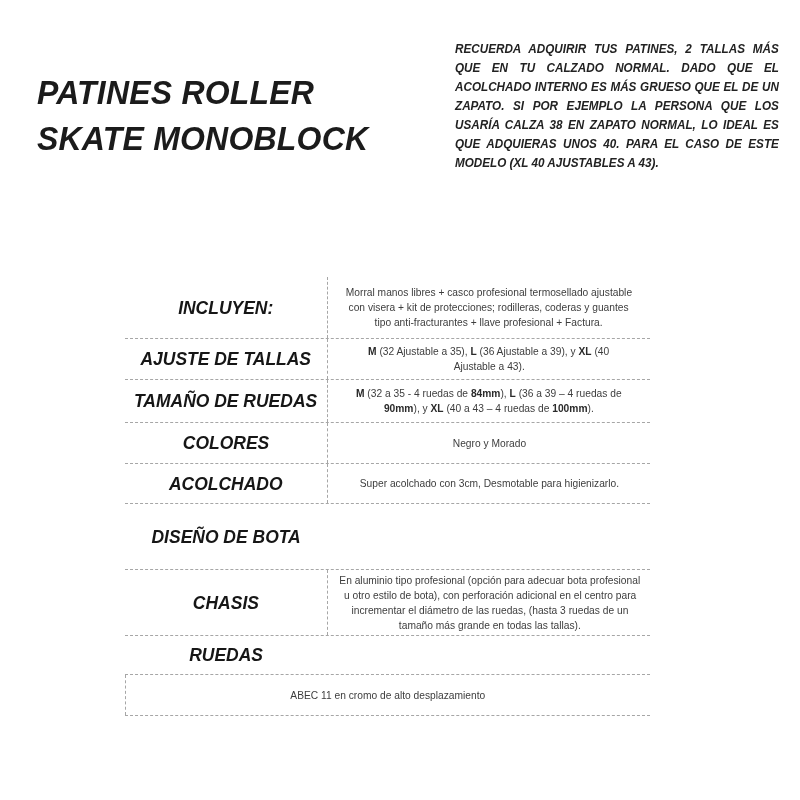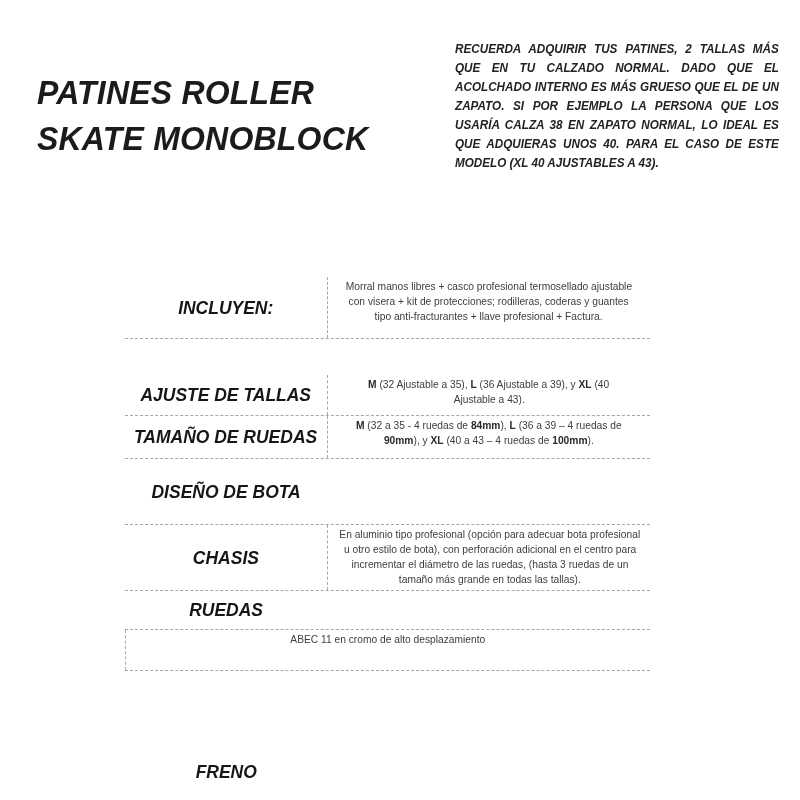--- a/index.html
+++ b/index.html
@@ -79,21 +79,21 @@
     white-space: nowrap;
     transform: scaleX(0.92);
     transform-origin: 50% 50%;
   }
   .spec-value {
     flex: 1 1 auto;
     border-left: 1px dashed #a6a6a6;
     display: flex;
     flex-direction: column;
     align-items: center;
-    justify-content: flex-start;
+    justify-content: center;
     padding: 2px 0;
   }
   .value-line {
     font-family: "Liberation Sans", sans-serif;
     font-size: 11px;
     line-height: 15px;
     color: #3d3d3d;
     white-space: nowrap;
     transform: scaleX(0.93);
     transform-origin: 50% 50%;
@@ -114,36 +114,52 @@
       <div class="spec-row" style="min-height: 61px;">
         <div class="spec-label">
           <span class="label-text">INCLUYEN:</span>
         </div>
         <div class="spec-value">
           <div class="value-line"><span>Morral manos libres + casco profesional termosellado ajustable</span></div>
           <div class="value-line"><span>con visera + kit de protecciones; rodilleras, coderas y guantes</span></div>
           <div class="value-line"><span>tipo anti-fracturantes + llave profesional + Factura.</span></div>
         </div>
       </div>
-      <div class="spec-row" style="min-height: 40px; margin-top: 36px;">
+      <div class="spec-row" style="min-height: 40px;">
         <div class="spec-label">
           <span class="label-text">AJUSTE DE TALLAS</span>
         </div>
         <div class="spec-value">
           <div class="value-line"><span class="seg-bold">M</span><span> (32 Ajustable a 35), </span><span class="seg-bold">L</span><span> (36 Ajustable a 39), y </span><span class="seg-bold">XL</span><span> (40</span></div>
           <div class="value-line"><span>Ajustable a 43).</span></div>
         </div>
       </div>
       <div class="spec-row" style="min-height: 42px;">
         <div class="spec-label">
           <span class="label-text">TAMAÑO DE RUEDAS</span>
         </div>
         <div class="spec-value">
           <div class="value-line"><span class="seg-bold">M</span><span> (32 a 35 - 4 ruedas de </span><span class="seg-bold">84mm</span><span>), </span><span class="seg-bold">L</span><span> (36 a 39 – 4 ruedas de</span></div>
           <div class="value-line"><span class="seg-bold">90mm</span><span>), y </span><span class="seg-bold">XL</span><span> (40 a 43 – 4 ruedas de </span><span class="seg-bold">100mm</span><span>).</span></div>
+        </div>
+      </div>
+      <div class="spec-row" style="min-height: 40px;">
+        <div class="spec-label">
+          <span class="label-text">COLORES</span>
+        </div>
+        <div class="spec-value">
+          <div class="value-line"><span>Negro y Morado</span></div>
+        </div>
+      </div>
+      <div class="spec-row" style="min-height: 39px;">
+        <div class="spec-label">
+          <span class="label-text">ACOLCHADO</span>
+        </div>
+        <div class="spec-value">
+          <div class="value-line"><span>Super acolchado con 3cm, Desmotable para higienizarlo.</span></div>
         </div>
       </div>
       <div class="spec-row" style="min-height: 65px;">
         <div class="spec-label">
           <span class="label-text">DISEÑO DE BOTA</span>
         </div>
       </div>
       <div class="spec-row" style="min-height: 65px;">
         <div class="spec-label">
           <span class="label-text">CHASIS</span>

